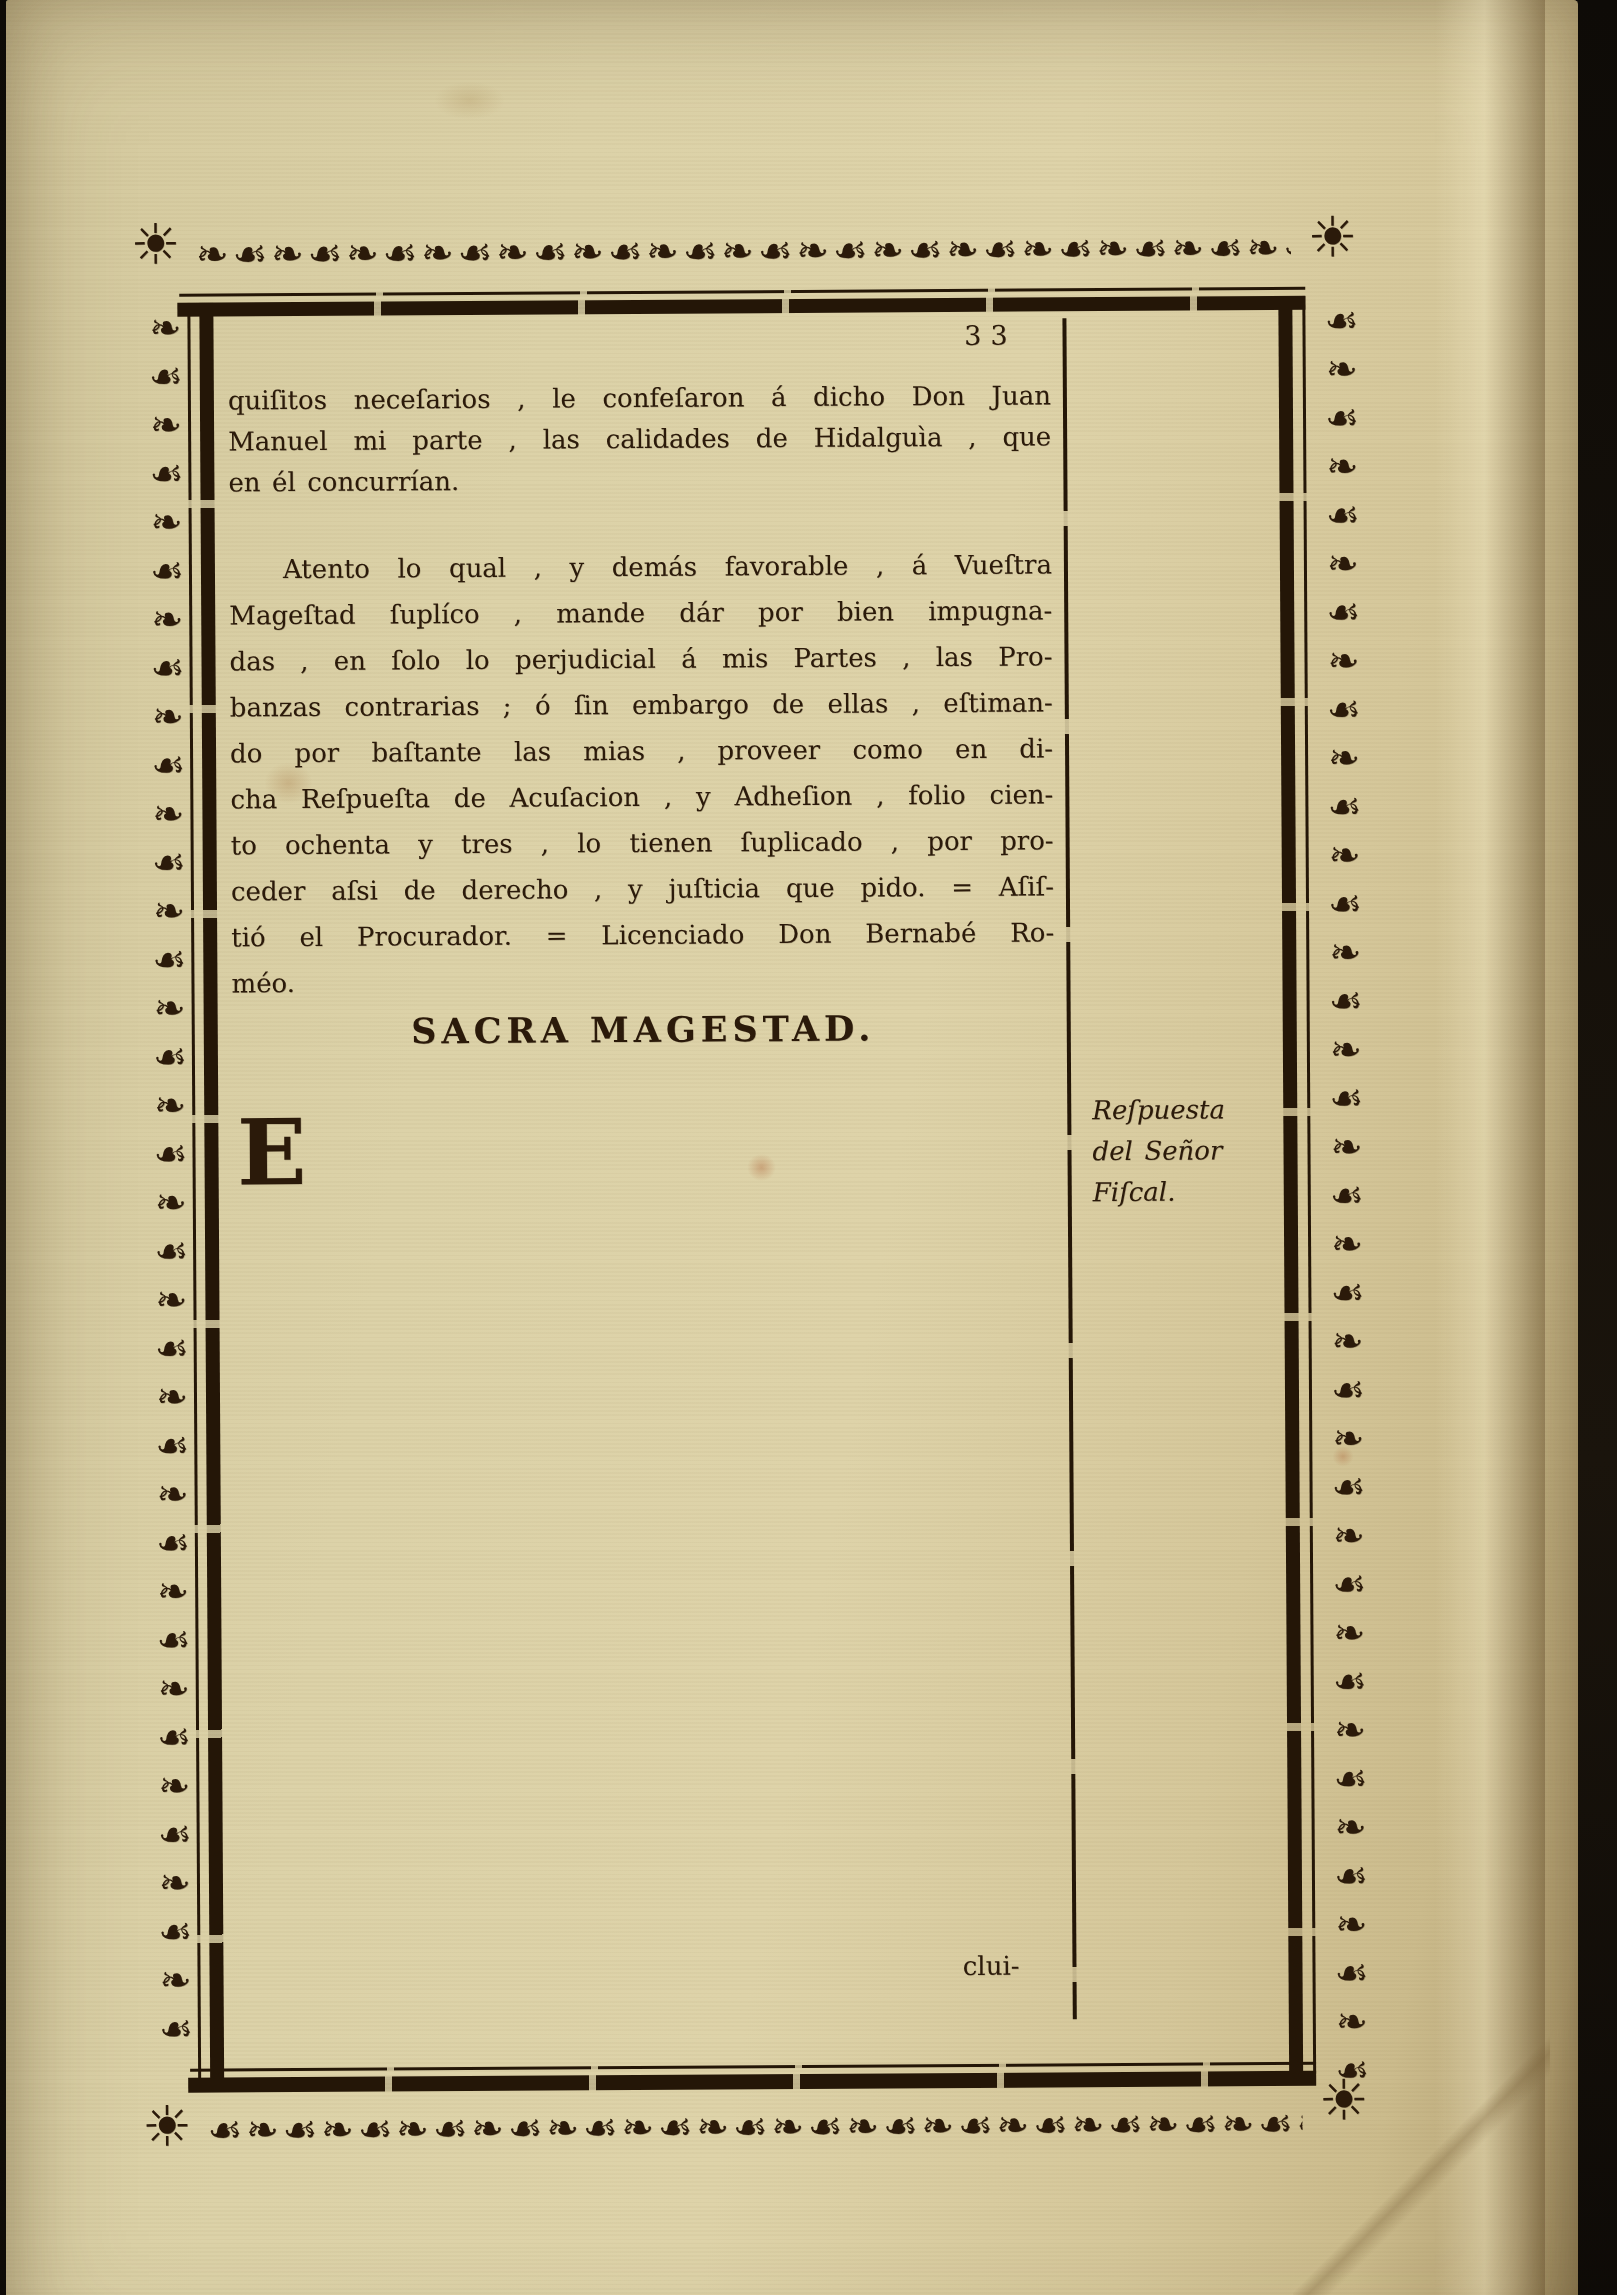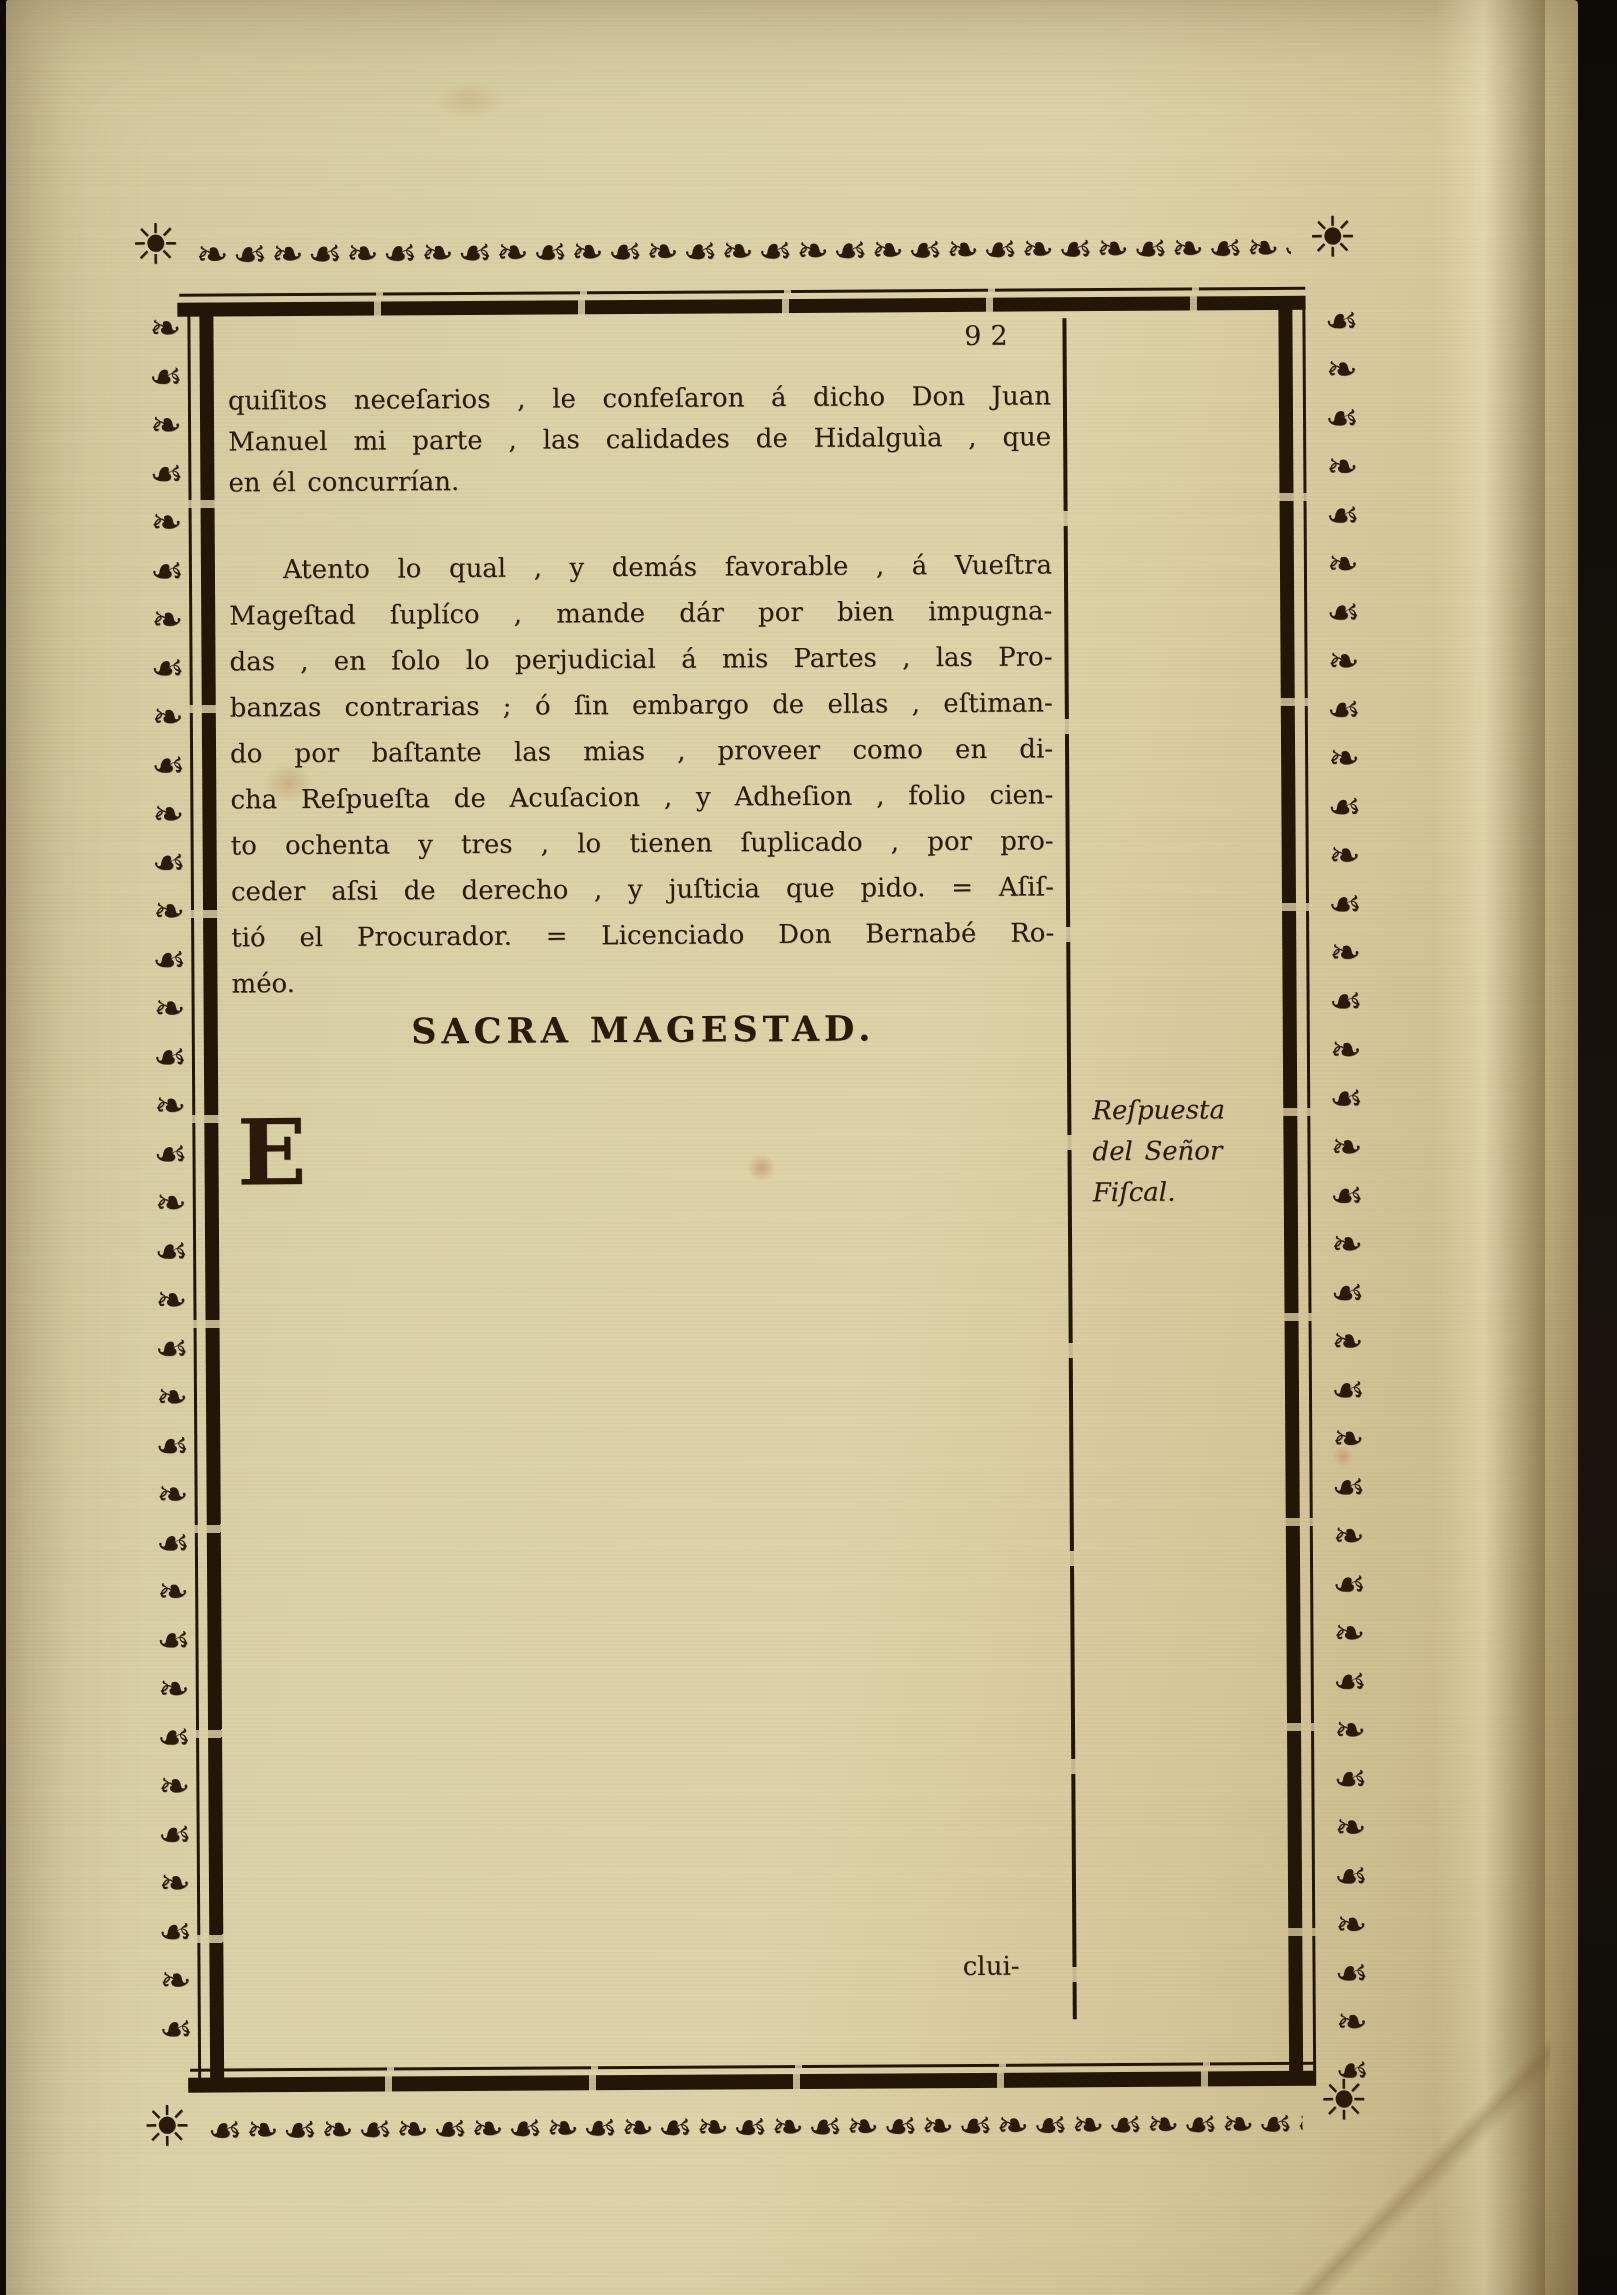--- a/index.html
+++ b/index.html
@@ -110,21 +110,21 @@
       <div class="rule broken-h r-top-thin"></div>
       <div class="rule broken-h r-top-thick"></div>
       <div class="rule broken-h r-bot-thin"></div>
       <div class="rule broken-h r-bot-thick"></div>
       <div class="rule broken-v r-left-thin"></div>
       <div class="rule broken-v r-left-thick"></div>
       <div class="rule broken-v r-right-thick"></div>
       <div class="rule broken-v r-right-thin"></div>
       <div class="rule r-inner"></div>
 
-      <div id="folio" class="ink">92</div>
+      <div id="folio" class="ink">33</div>
 
       <div id="para1" class="textcol ink" style="position: absolute; top: 377px;">
           <div class="line just">quiſitos neceſarios , le confeſaron á dicho Don Juan</div>
           <div class="line just">Manuel mi parte , las calidades de Hidalguìa , que</div>
           <div class="line rag">en él concurrían.</div>
         </div>
       <div id="para2" class="textcol ink" style="position: absolute; top: 543px;">
           <div class="line just indent">Atento lo qual , y demás favorable , á Vueſtra</div>
           <div class="line just">Mageſtad ſuplíco , mande dár por bien impugna-</div>
           <div class="line just">das , en ſolo lo perjudicial á mis Partes , las Pro-</div>

